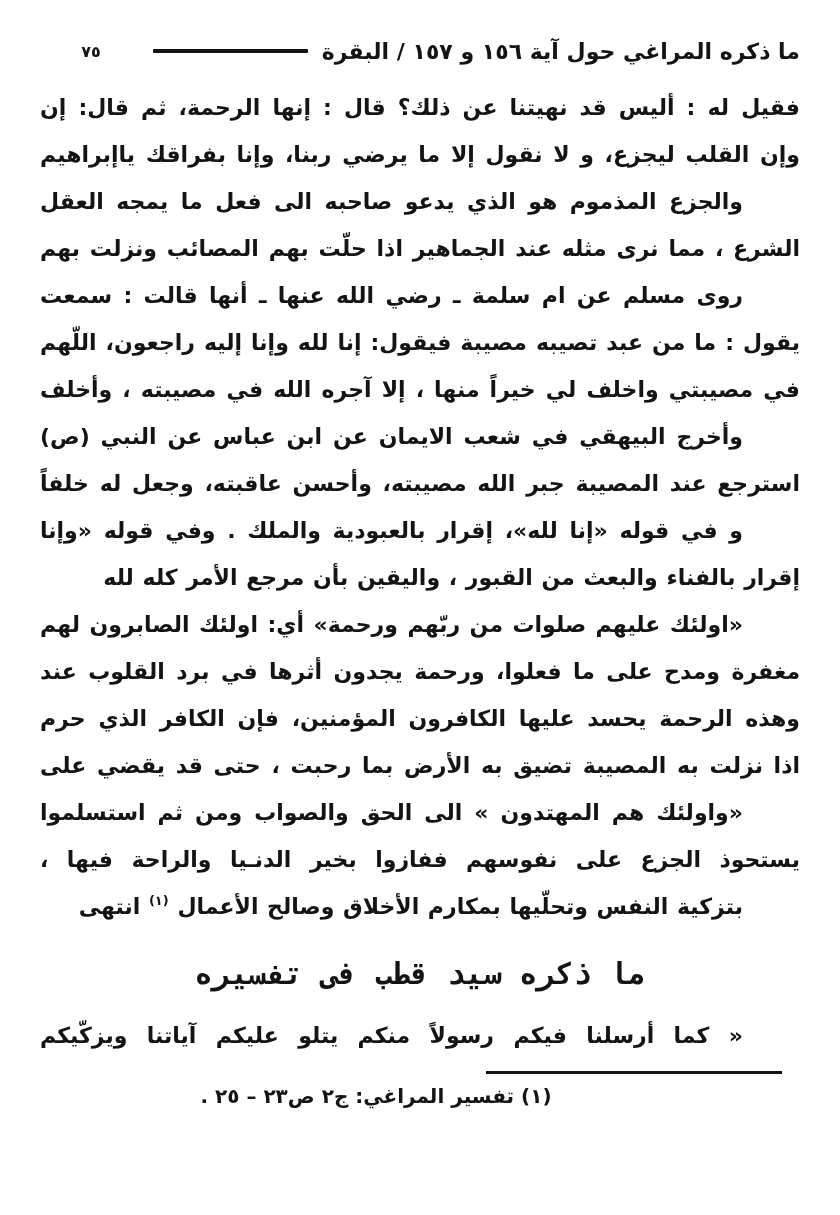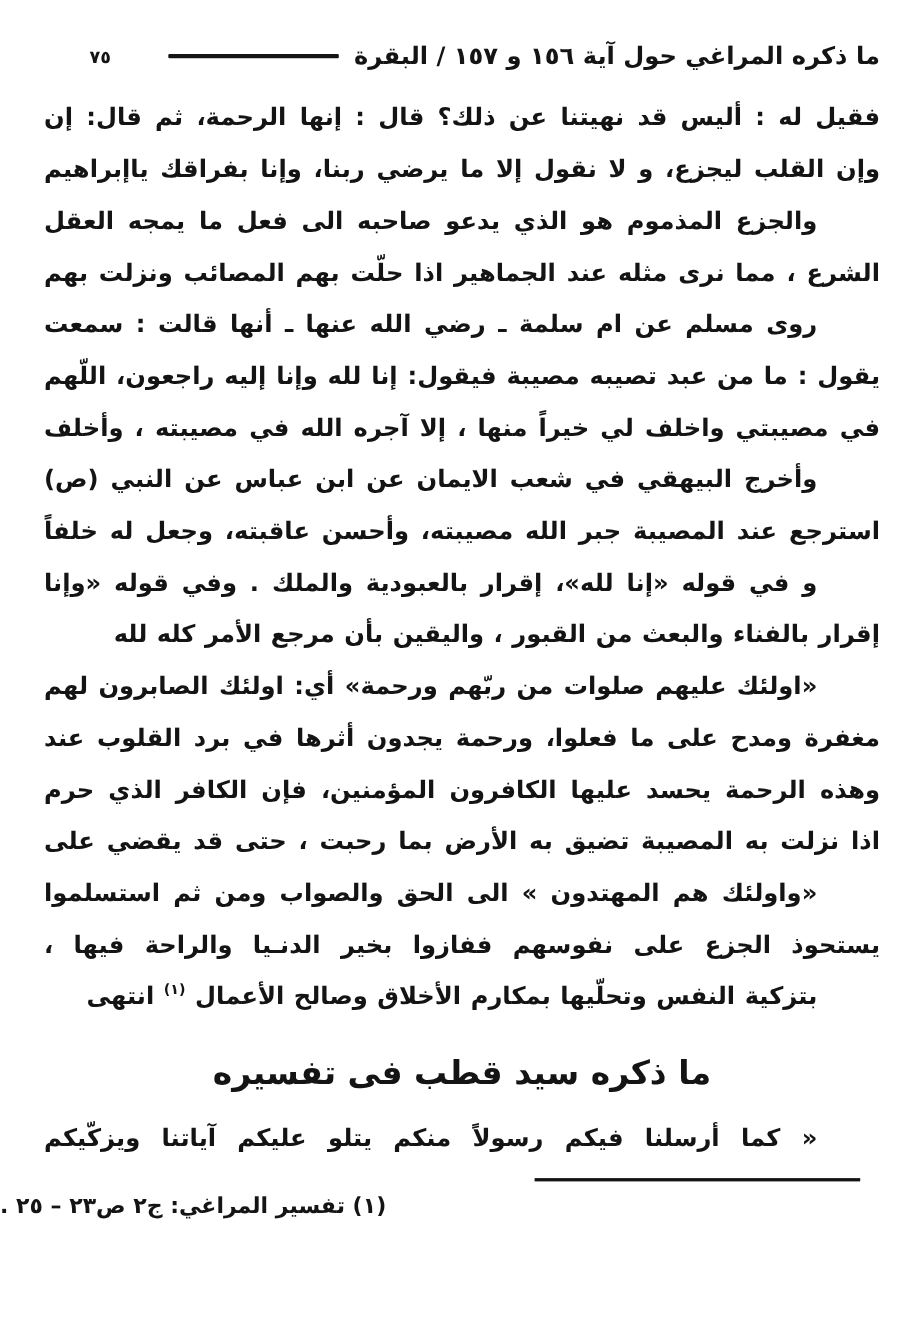--- a/index.html
+++ b/index.html
@@ -73,36 +73,37 @@
     vertical-align: 9px;
   }
   
   .heading {
     margin-top: 20px;
     margin-bottom: 10px;
     text-align: center;
     font-size: 30px;
     line-height: 52px;
     height: 52px;
+    font-family: Liberation Mono, monospace;
   }
   
   .footnote-area {
     margin-top: 12px;
   }
   .footnote-rule {
     width: 296px;
     height: 3px;
     background: #141414;
     margin-right: 58px;
   }
   .footnote-text {
     margin-top: 8px;
     padding-right: 88px;
     font-size: 20px;
-    text-align: left;
+    text-align: center;
     line-height: 28px;
   }
 </style>
 </head>
 <body>
 
 <div class="page">
 
   <div class="header">
     <div class="header-title">ما ذكره المراغي حول آية ١٥٦ و ١٥٧ / البقرة</div>

